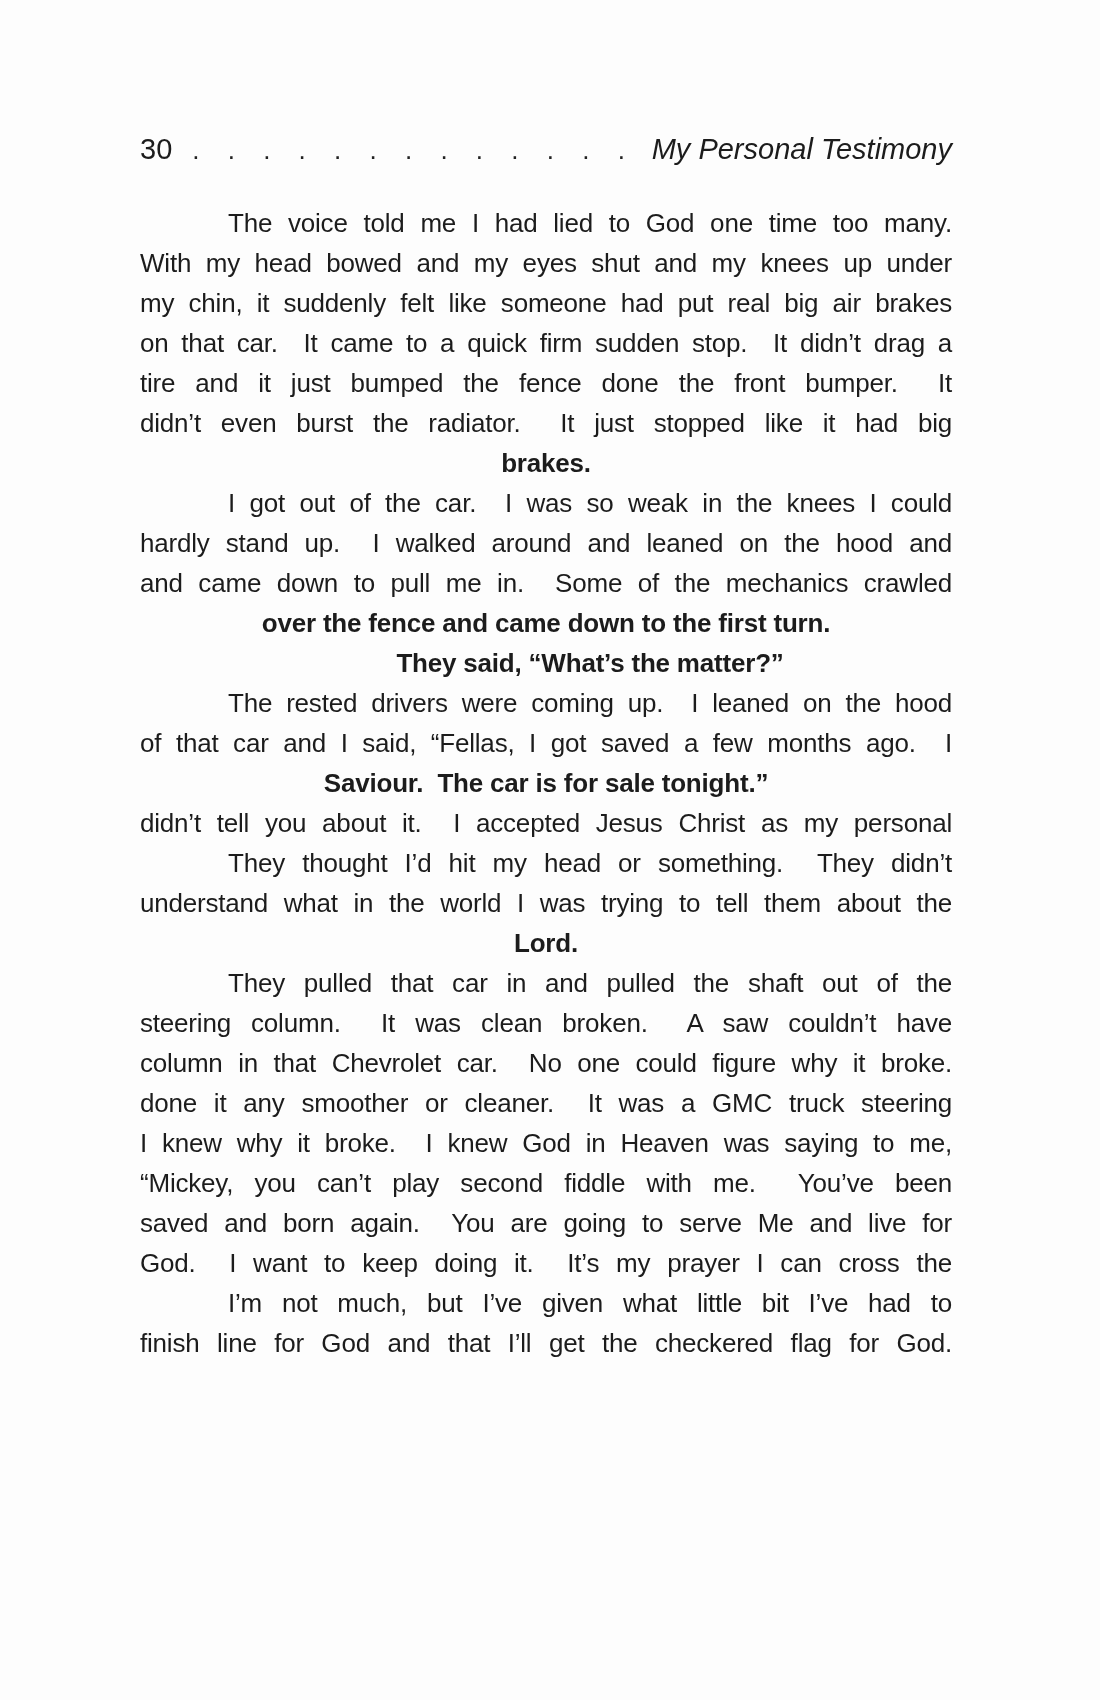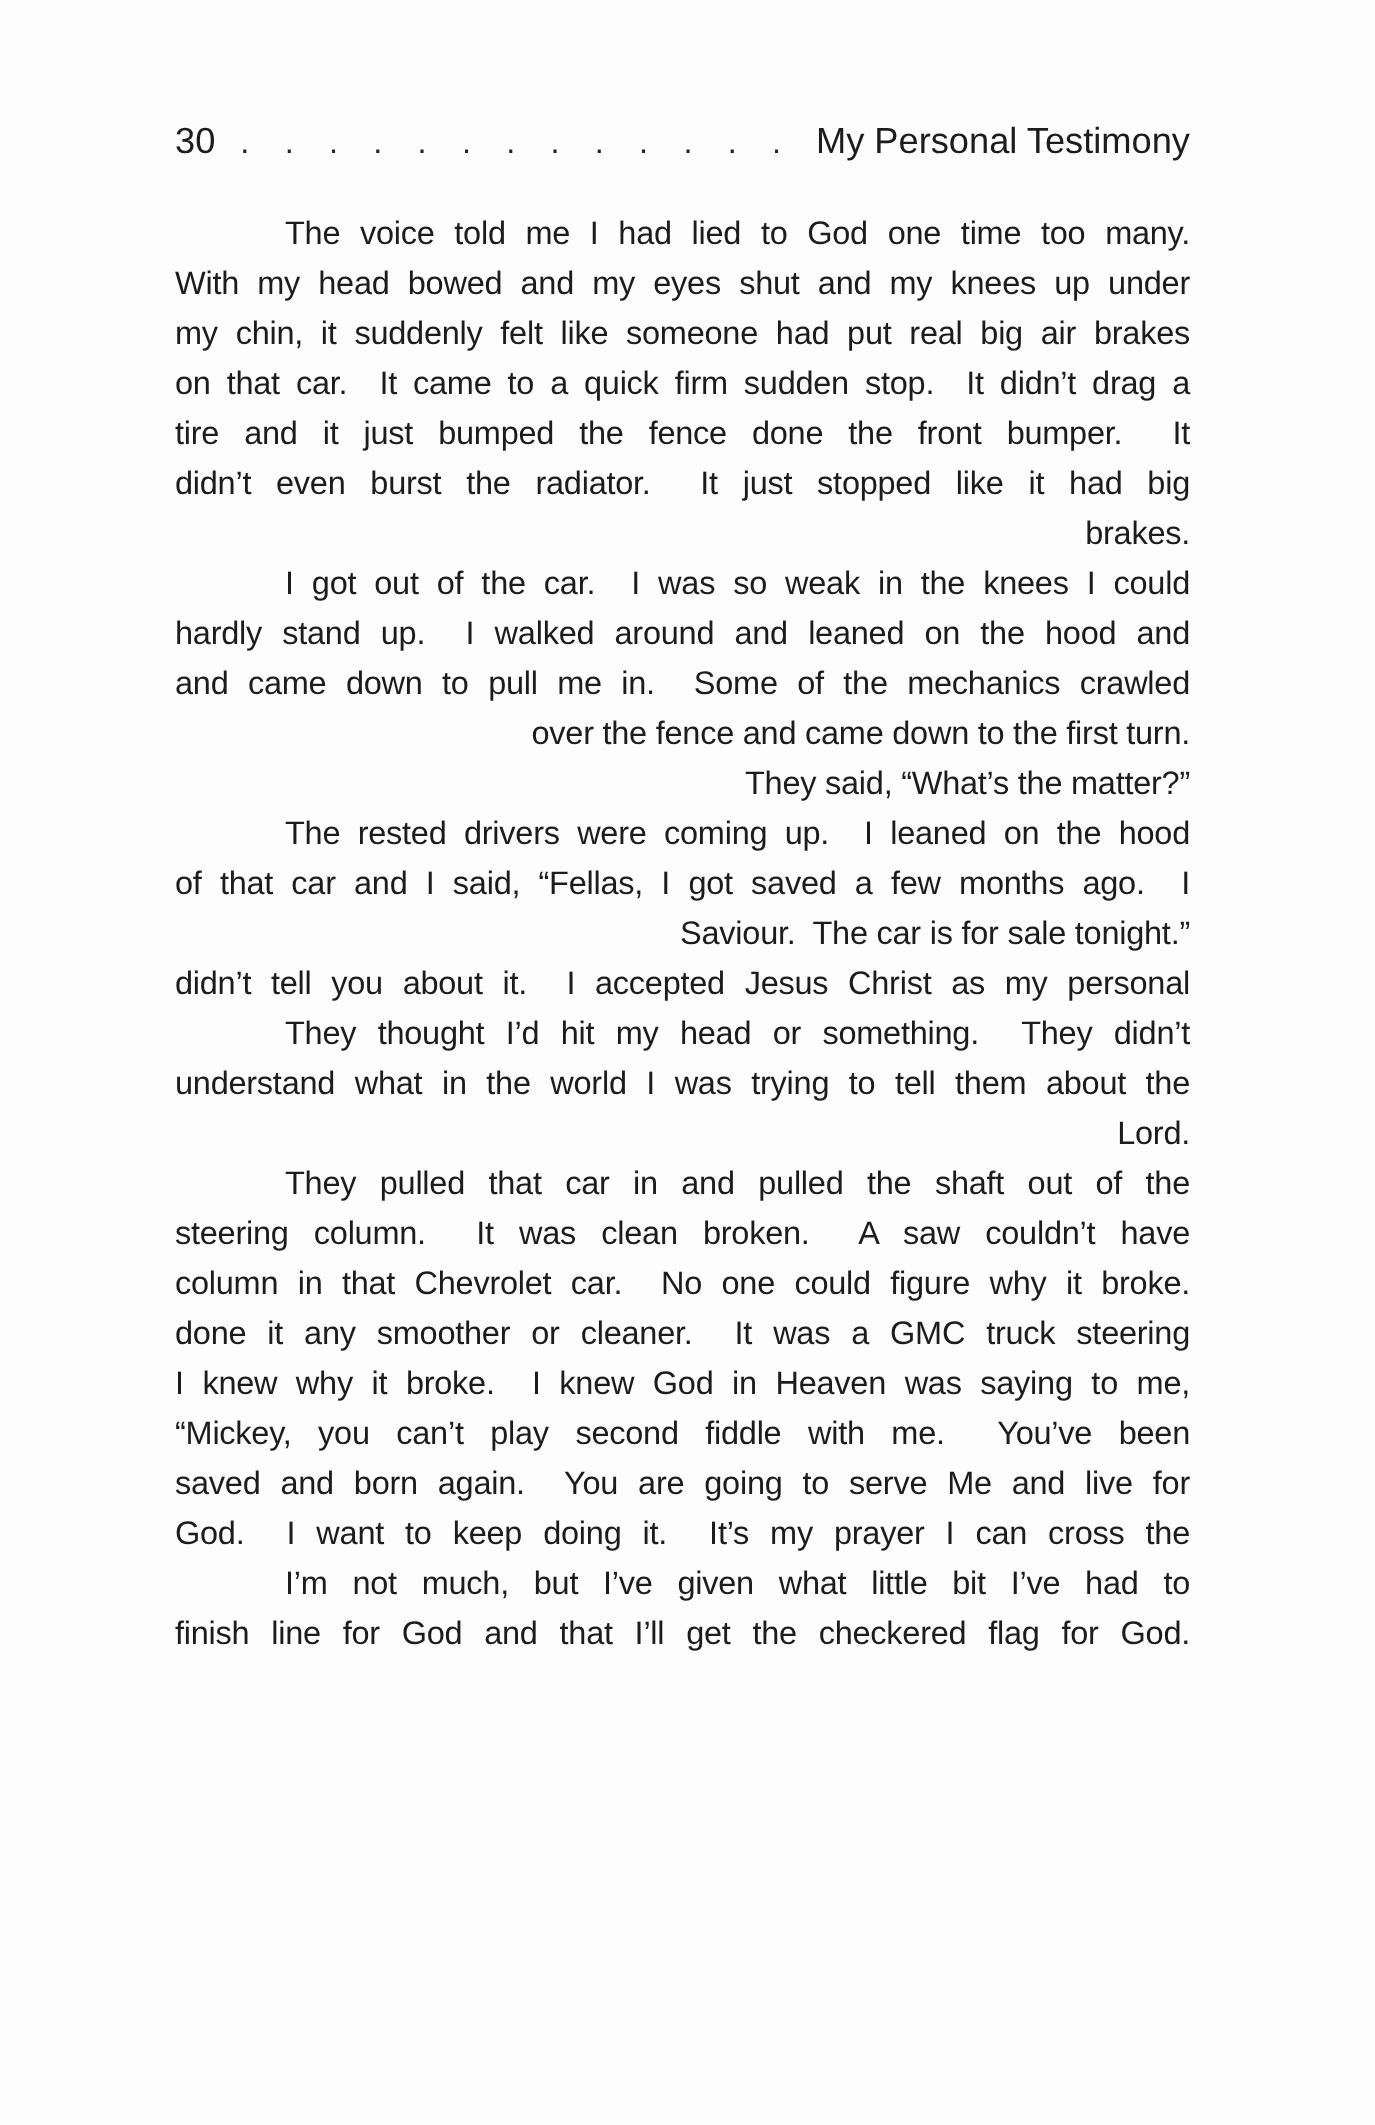--- a/index.html
+++ b/index.html
@@ -26,56 +26,59 @@
     top: 96px;
     width: 812px;
   }
   .page-header {
     display: flex;
     align-items: baseline;
     font-size: 29px;
     line-height: 34px;
     margin-bottom: 36px;
     white-space: nowrap;
+    margin-top: 36px;
   }
   .page-number {
     flex: 0 0 auto;
   }
   .dot-leader {
     flex: 1 1 auto;
     overflow: hidden;
     white-space: nowrap;
     margin: 0 16px 0 20px;
     font-size: 26px;
     word-spacing: 17px;
     letter-spacing: 2px;
     color: #222;
   }
   .running-title {
     flex: 0 0 auto;
+    font-style: italic;
   }
   .body-text {
     font-size: 26px;
     line-height: 40px;
     letter-spacing: -0.2px;
   }
   .paragraph {
     margin: 0;
   }
   .line {
     text-align: justify;
     text-align-last: justify;
     white-space: pre-wrap;
   }
   .line.first {
     padding-left: 88px;
   }
   .line.last {
-    text-align: right;
+    text-align: center;
     text-align-last: auto;
+    font-weight: bold;
   }
 </style>
 </head>
 <body>
 
 <div class="page">
   <div class="content">
 
     <div class="page-header">
       <span class="page-number">30</span>

